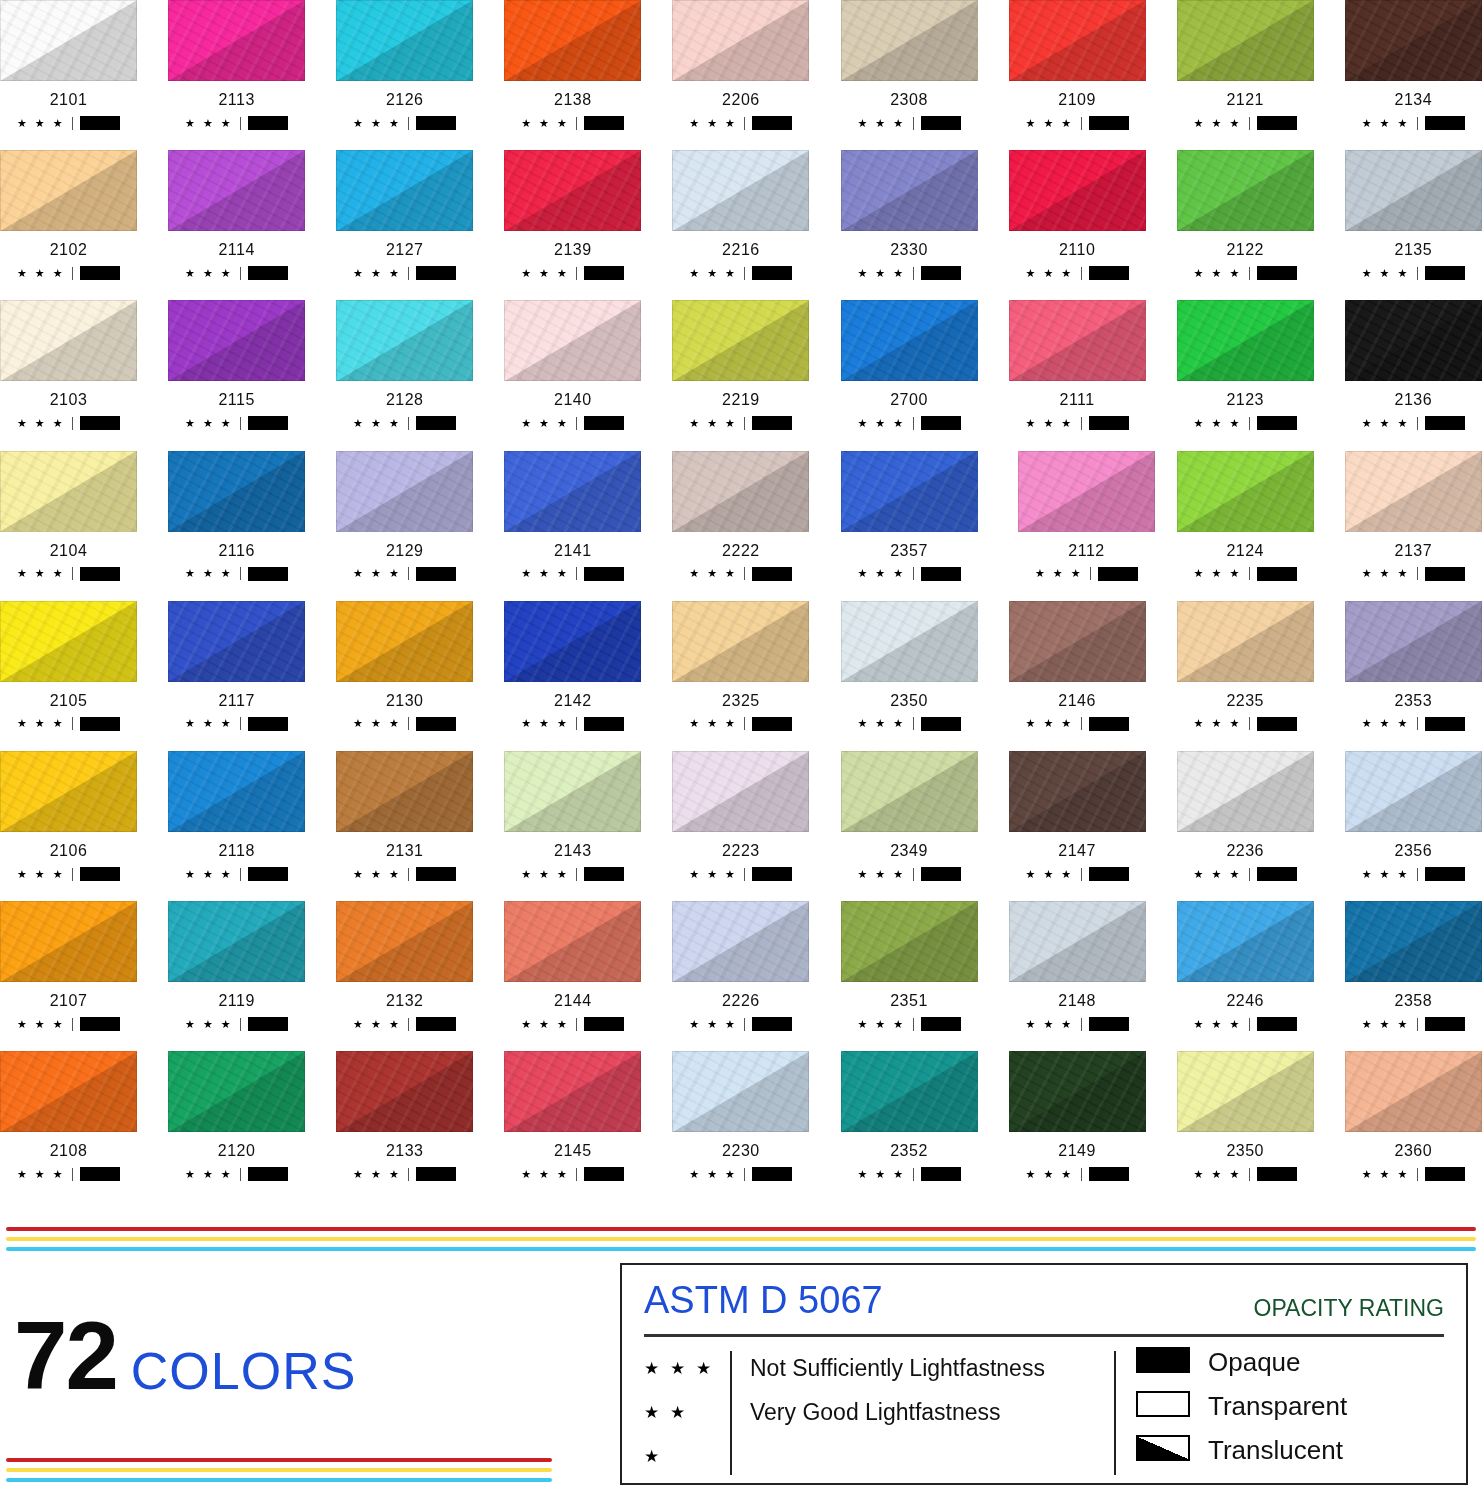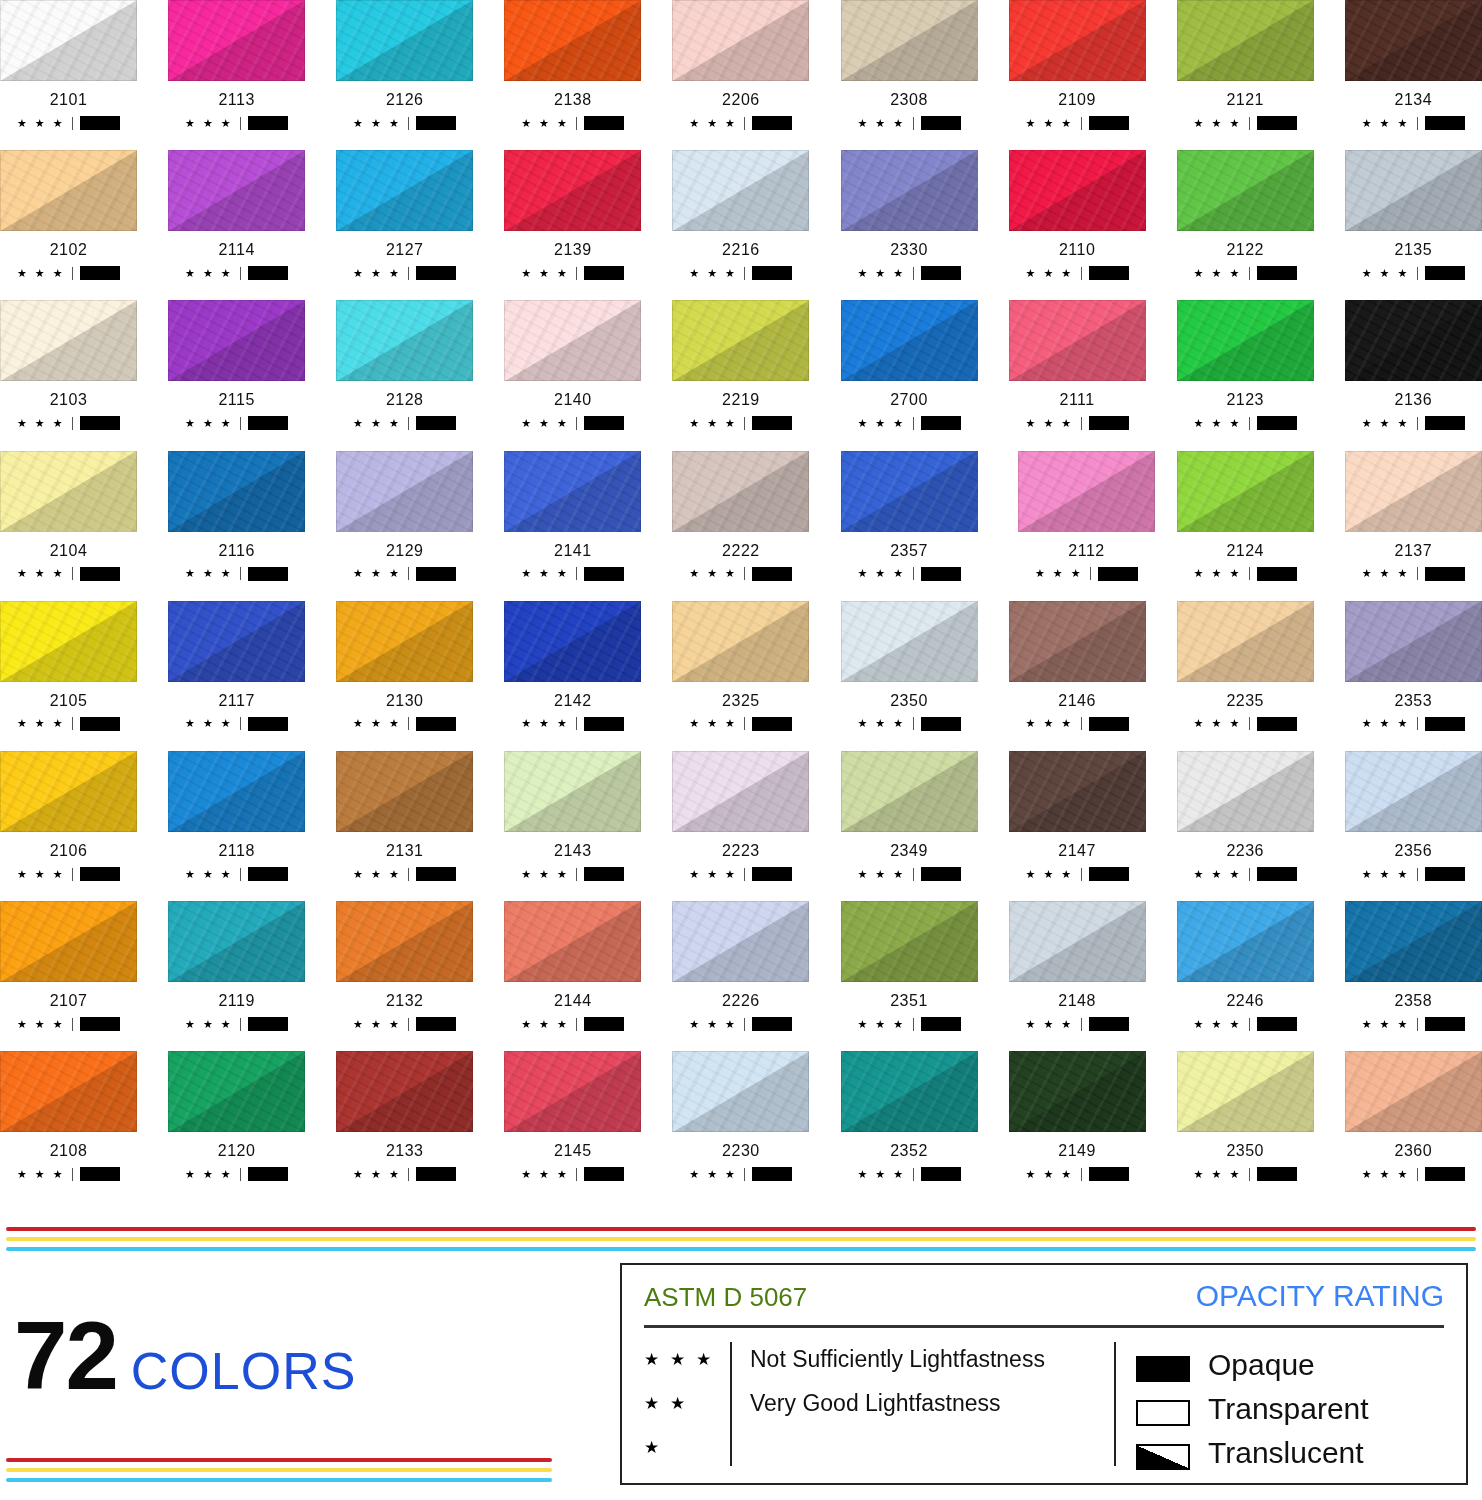--- a/index.html
+++ b/index.html
@@ -92,36 +92,36 @@
   #legend {
     position:absolute; left: 620px; top: 58px;
     width: 848px; height: 222px;
     border: 2.5px solid #222; background:#fff;
     padding: 14px 22px 10px 22px;
   }
   #legend .lg-head {
     display:flex; justify-content:space-between; align-items:flex-end;
     padding-bottom: 12px;
   }
-  #legend .lg-head .astm { font-size: 26px; color:#4d7c0f; letter-spacing: 0px; }
-  #legend .lg-head .opr  { font-size: 30px; color:#3b82f6; letter-spacing: 0px; }
+  #legend .lg-head .astm { font-size: 38px; color:#1d4ed8; letter-spacing: 0px; }
+  #legend .lg-head .opr  { font-size: 23px; color:#14532d; letter-spacing: 0px; }
   #legend .hr { height: 2.5px; background:#333; width:100%; }
   #legend .lg-body { display:flex; padding-top: 10px; }
 
   .lf-col { display:flex; flex: 1 1 auto; }
   .lf-stars { width: 86px; }
   .lf-vrule { width: 2px; background:#222; margin: 4px 18px 4px 0; }
   .lf-texts { flex: 1 1 auto; }
   .lf-row { height: 44px; display:flex; align-items:center; font-size: 23px; color:#111; }
   .lf-row .st { font-size: 17px; letter-spacing: 3px; color:#000; }
 
   .op-col { display:flex; width: 330px; }
   .op-vrule { width: 2px; background:#222; margin: 4px 20px 4px 0; }
   .op-rows { flex:1 1 auto; }
-  .op-row { height: 44px; display:flex; align-items:flex-end; gap: 18px; font-size: 30px; color:#111; }
+  .op-row { height: 44px; display:flex; align-items:flex-start; gap: 18px; font-size: 26px; color:#111; }
   .op-sw { width: 54px; height: 26px; flex: none; }
   .op-sw.opaque { background:#000; }
   .op-sw.translucent { background: linear-gradient(to bottom left, #fff 0 50%, #000 50% 100%); border:2px solid #000; }
   .op-sw.transparent { background:#fff; border:2.5px solid #000; }
 </style>
 </head>
 <body>
 
 <div id="root">
 

